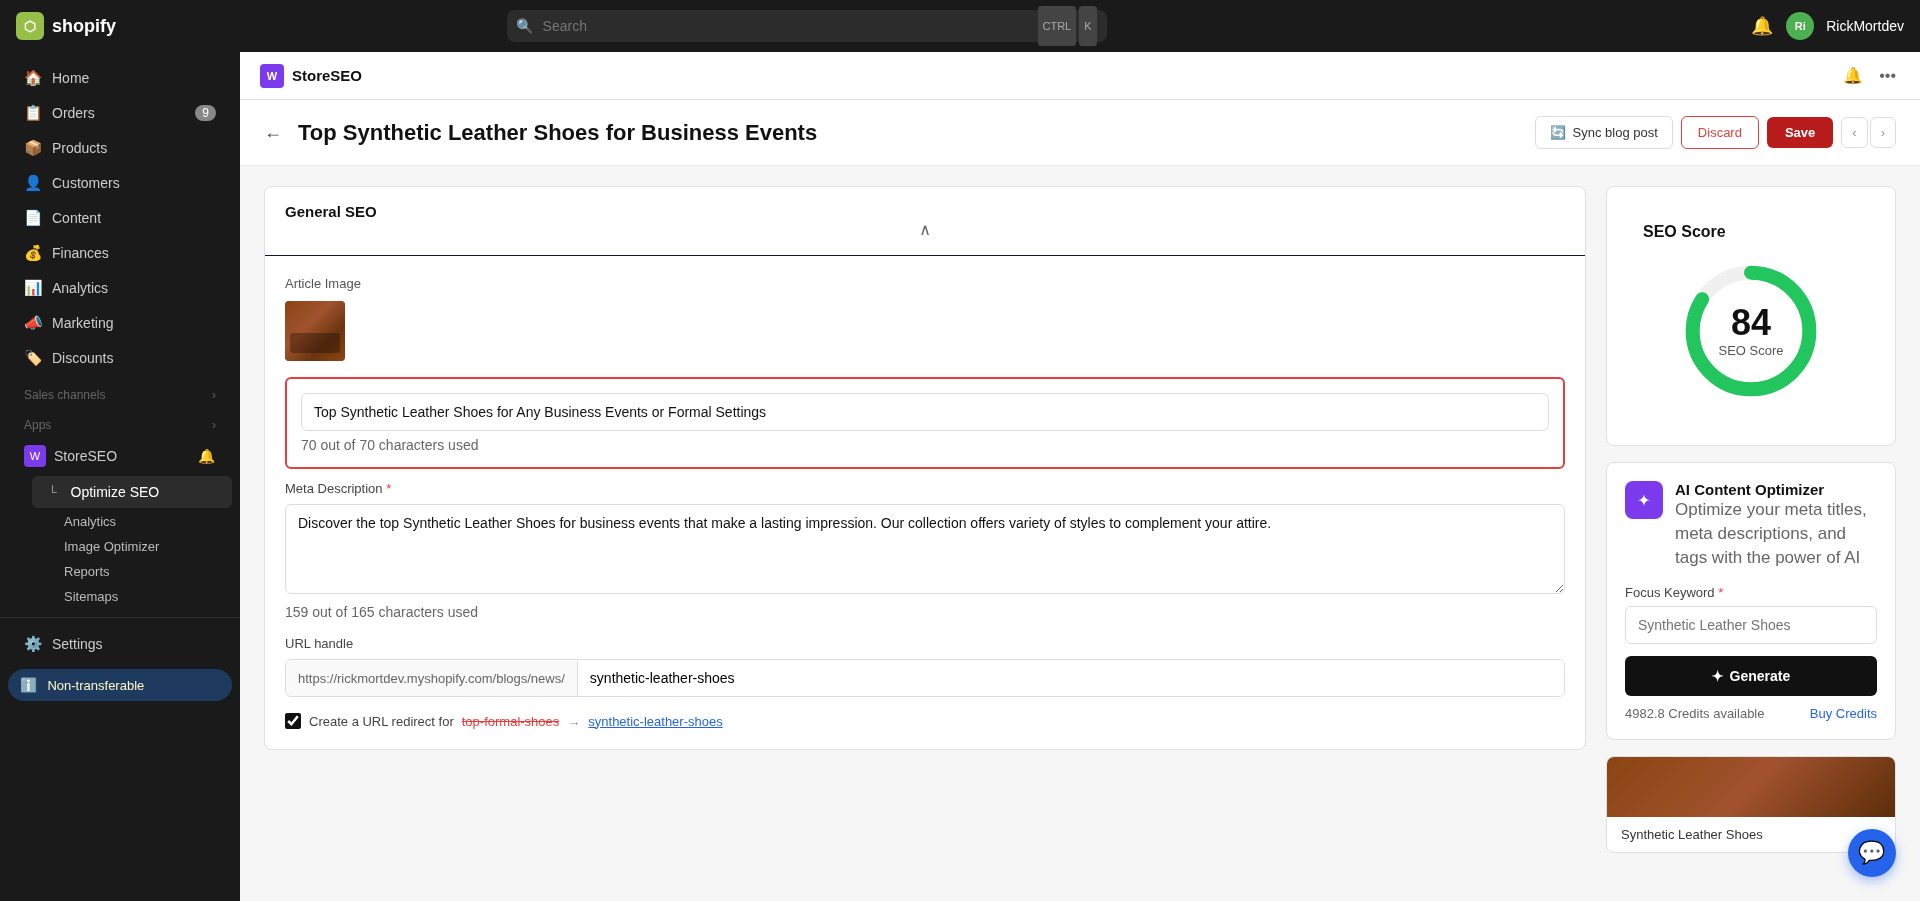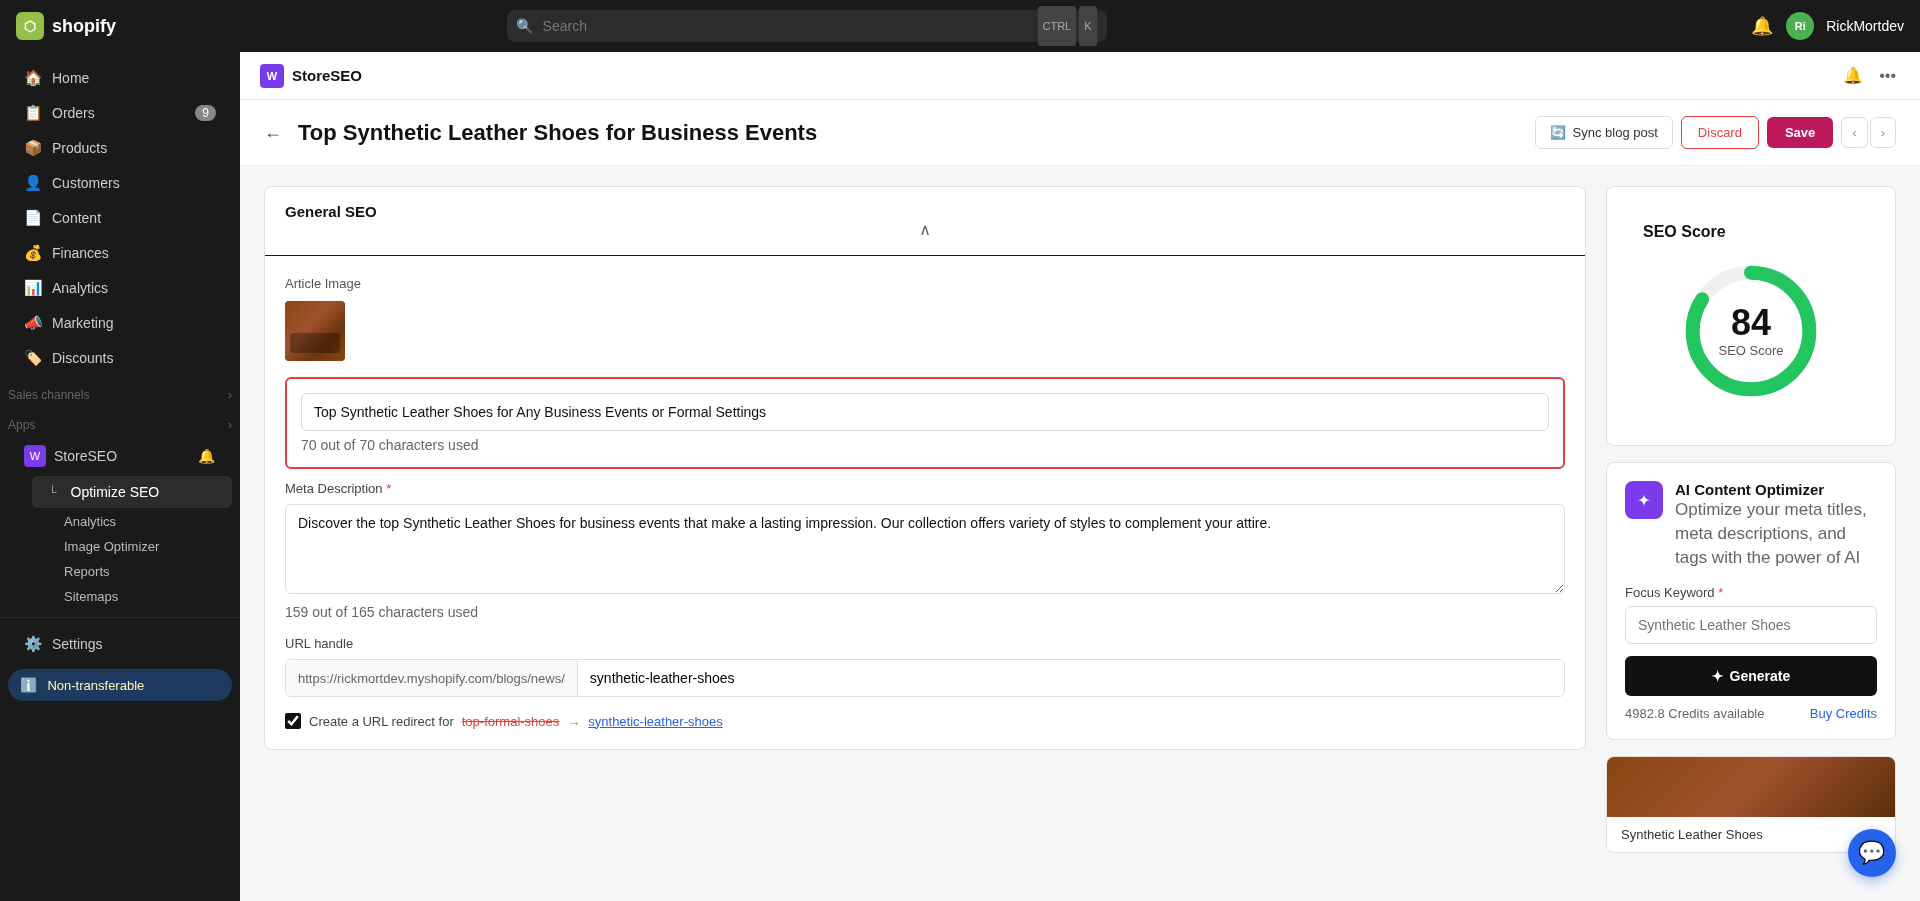--- a/index.html
+++ b/index.html
@@ -21,21 +21,21 @@
 
     
     .app-body { display: flex; flex: 1; overflow: hidden; }
 
     
     .sidebar { width: 240px; background: #1a1a1a; overflow-y: auto; flex-shrink: 0; padding: 8px 0; }
     .sidebar-item { display: flex; align-items: center; padding: 8px 16px; color: #ccc; font-size: 14px; cursor: pointer; border-radius: 6px; margin: 1px 8px; gap: 10px; text-decoration: none; }
     .sidebar-item.active { background: #2c2c2c; color: white; }
     .sidebar-item .icon { width: 18px; text-align: center; font-size: 15px; }
     .sidebar-badge { margin-left: auto; background: #888; color: white; border-radius: 10px; padding: 1px 7px; font-size: 12px; }
-    .sidebar-section-title { color: #666; font-size: 12px; padding: 12px 8px 4px; display: flex; align-items: flex-start; justify-content: space-between; }
+    .sidebar-section-title { color: #666; font-size: 12px; padding: 12px 24px 4px; display: flex; align-items: flex-start; justify-content: space-between; }
     .sidebar-section-title .chevron { font-size: 12px; }
     .store-seo-item { display: flex; align-items: center; gap: 8px; padding: 8px 16px; color: #ccc; font-size: 14px; cursor: pointer; margin: 1px 8px; border-radius: 6px; }
     .storeseo-icon { width: 22px; height: 22px; background: #7c3aed; border-radius: 4px; display: flex; align-items: center; justify-content: center; color: white; font-size: 11px; }
     .sidebar-leaf { padding: 5px 16px 5px 32px; color: #bbb; font-size: 13px; cursor: pointer; }
     .sidebar-bottom { border-top: 1px solid #2c2c2c; margin-top: 8px; padding-top: 8px; }
 
     
     .main-content { flex: 1; overflow-y: auto; background: #f6f6f7; }
 
     
@@ -45,21 +45,21 @@
     .app-header-right { margin-left: auto; display: flex; gap: 8px; }
     .app-header-right .icon-btn { background: none; border: none; cursor: pointer; color: #666; font-size: 16px; padding: 4px; }
 
     
     .page-header { background: white; padding: 16px 24px; display: flex; align-items: center; gap: 16px; border-bottom: 1px solid #eee; }
     .back-btn { color: #444; font-size: 18px; cursor: pointer; text-decoration: none; }
     .page-title { font-size: 22px; font-weight: 700; color: #111; flex: 1; }
     .page-actions { display: flex; align-items: center; gap: 8px; }
     .sync-btn { display: flex; align-items: center; gap: 6px; padding: 8px 14px; background: white; border: 1px solid #ddd; border-radius: 6px; font-size: 13px; cursor: pointer; color: #333; }
     .discard-btn { padding: 8px 16px; background: white; border: 1px solid #e53e3e; border-radius: 6px; font-size: 13px; cursor: pointer; color: #e53e3e; }
-    .save-btn { padding: 8px 18px; background: #be185d; border: none; border-radius: 6px; font-size: 13px; cursor: pointer; color: white; font-weight: 600; }
+    .save-btn { padding: 8px 18px; background: #b91c1c; border: none; border-radius: 6px; font-size: 13px; cursor: pointer; color: white; font-weight: 600; }
     .nav-arrows { display: flex; gap: 2px; }
     .nav-arrow-btn { padding: 7px 10px; background: white; border: 1px solid #ddd; border-radius: 6px; font-size: 13px; cursor: pointer; color: #999; }
 
     
     .page-body { display: flex; gap: 20px; padding: 20px 24px; }
     .main-panel { flex: 1; }
     .side-panel { width: 290px; flex-shrink: 0; }
 
     
     .card { background: white; border-radius: 8px; border: 1px solid #e0e0e0; margin-bottom: 16px; overflow: hidden; }

